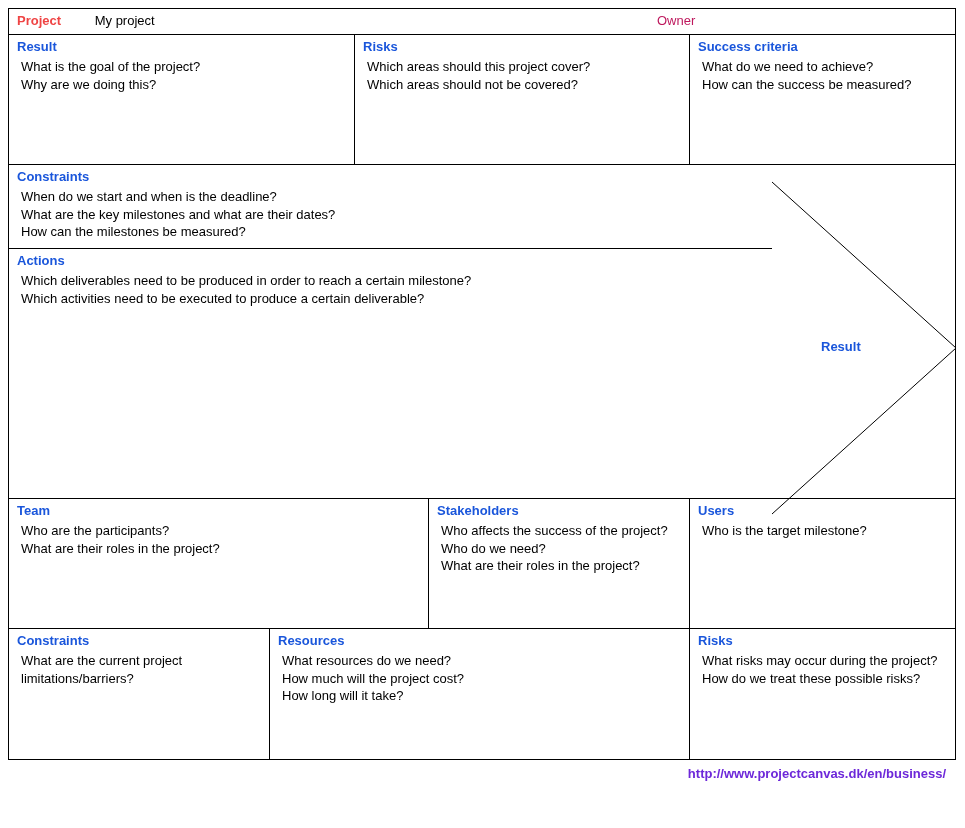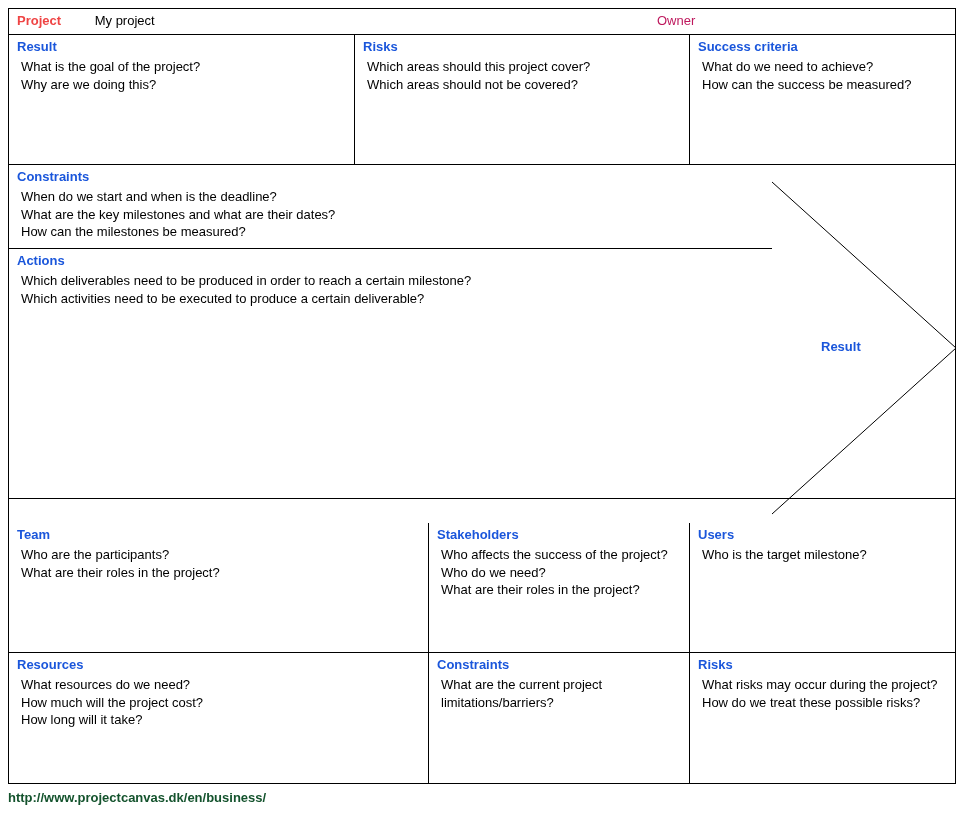--- a/index.html
+++ b/index.html
@@ -41,40 +41,40 @@
     display: flex;
     padding: 4px 8px 6px 8px;
     border-bottom: 1px solid #000;
   }
   .proj-label { color:#ef4444; font-weight:700; margin-right:30px; }
   .owner-label { color:#be185d; font-weight:400; }
   
   .r1 .cell { height: 130px; }
   .r-mile   { height: 84px; }
   .r-act    { height: 250px; }
-  .r4 .cell { height: 130px; margin-top: 24px; }
+  .r4 .cell { height: 130px; }
   .r5 .cell { height: 130px; }
   
   .c3a { width: 346px; border-left:0; }
   .c3b { width: 335px; }
   .c3c { flex:1; border-right:0; }
   
   .c-left  { width: 763px; border-left:0; }
   .c-arrow { flex:1; border-right:0; border-left:0; position:relative; padding:0; }
   .arrow-wrap {
     position:absolute; left:762px; top:16px; width:186px; height:334px;
     pointer-events:none;
   }
   .arrow-label {
     position:absolute; left:50px; top:158px;
     color:#1a56db; font-weight:700; font-size:13px;
   }
   .footer-link {
-    padding:6px 10px 0 0;
-    color:#14532d; font-weight:700; font-size:13px;
+    text-align:right; padding:6px 10px 0 0;
+    color:#6d28d9; font-weight:700; font-size:13px;
     width:948px;
   }
   
   .r1 .cell, .r4 .cell, .r5 .cell { border-top:0; }
   .r-mile, .r-act { border-top:0; }
   .r5 .cell { border-bottom:0; }
   .header-row { border-top:0; border-left:0; border-right:0; }
   .c3b, .c3c { border-left:0; }
   
   .mid-block { position:relative; }
@@ -167,34 +167,34 @@
     </div>
     <div class="cell c3c">
       <div class="hdr">Users</div>
       <div class="body-text">
         <div>Who is the target milestone?</div>
       </div>
     </div>
   </div>
 
   <div class="row r5">
+    <div class="cell c3b" style="width:261px;">
+      <div class="hdr">Constraints</div>
+      <div class="body-text">
+        <div>What are the current project limitations/barriers?</div>
+      </div>
+    </div>
     <div class="cell c3a" style="width:420px;">
       <div class="hdr">Resources</div>
       <div class="body-text">
         <div>What resources do we need?</div>
         <div>How much will the project cost?</div>
         <div>How long will it take?</div>
       </div>
     </div>
-    <div class="cell c3b" style="width:261px;">
-      <div class="hdr">Constraints</div>
-      <div class="body-text">
-        <div>What are the current project limitations/barriers?</div>
-      </div>
-    </div>
     <div class="cell c3c">
       <div class="hdr">Risks</div>
       <div class="body-text">
         <div>What risks may occur during the project?</div>
         <div>How do we treat these possible risks?</div>
       </div>
     </div>
   </div>
 
 </div>

